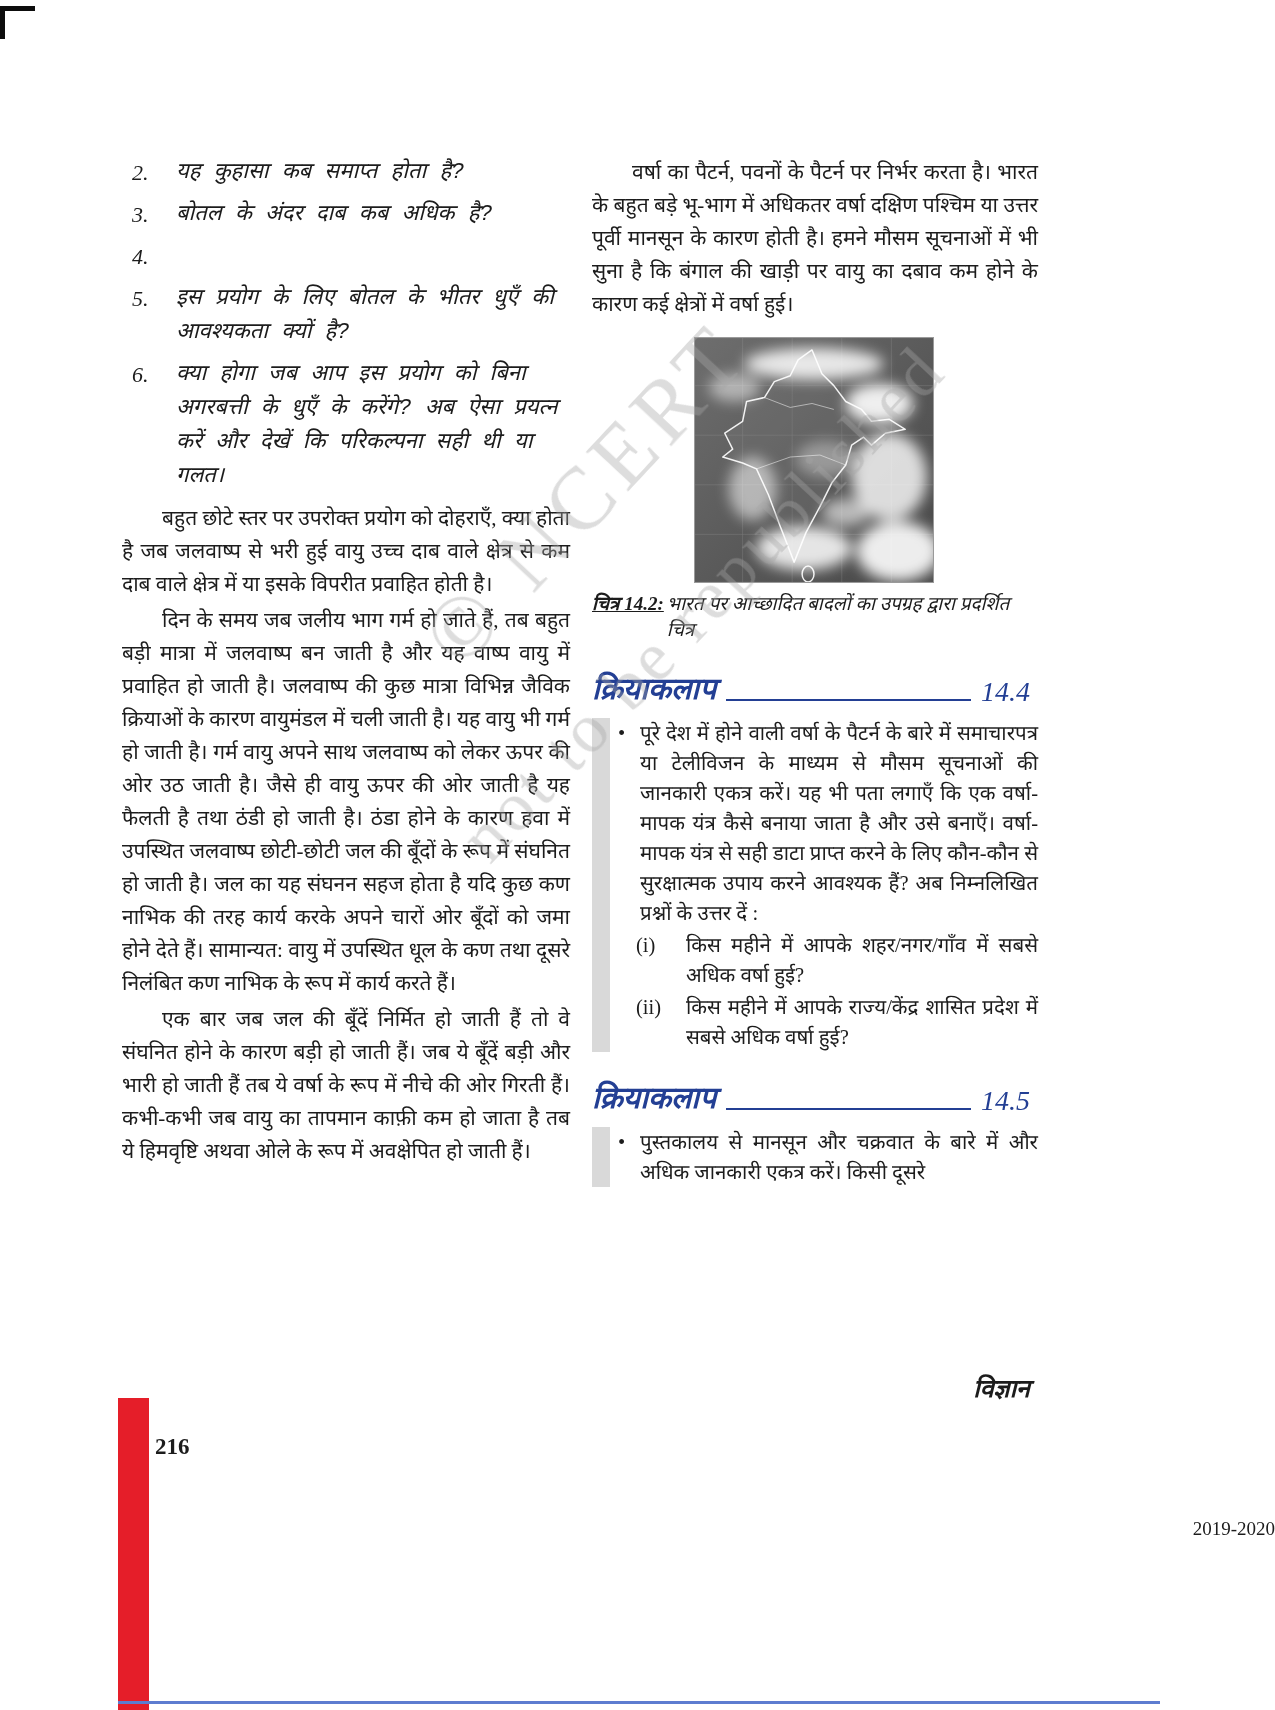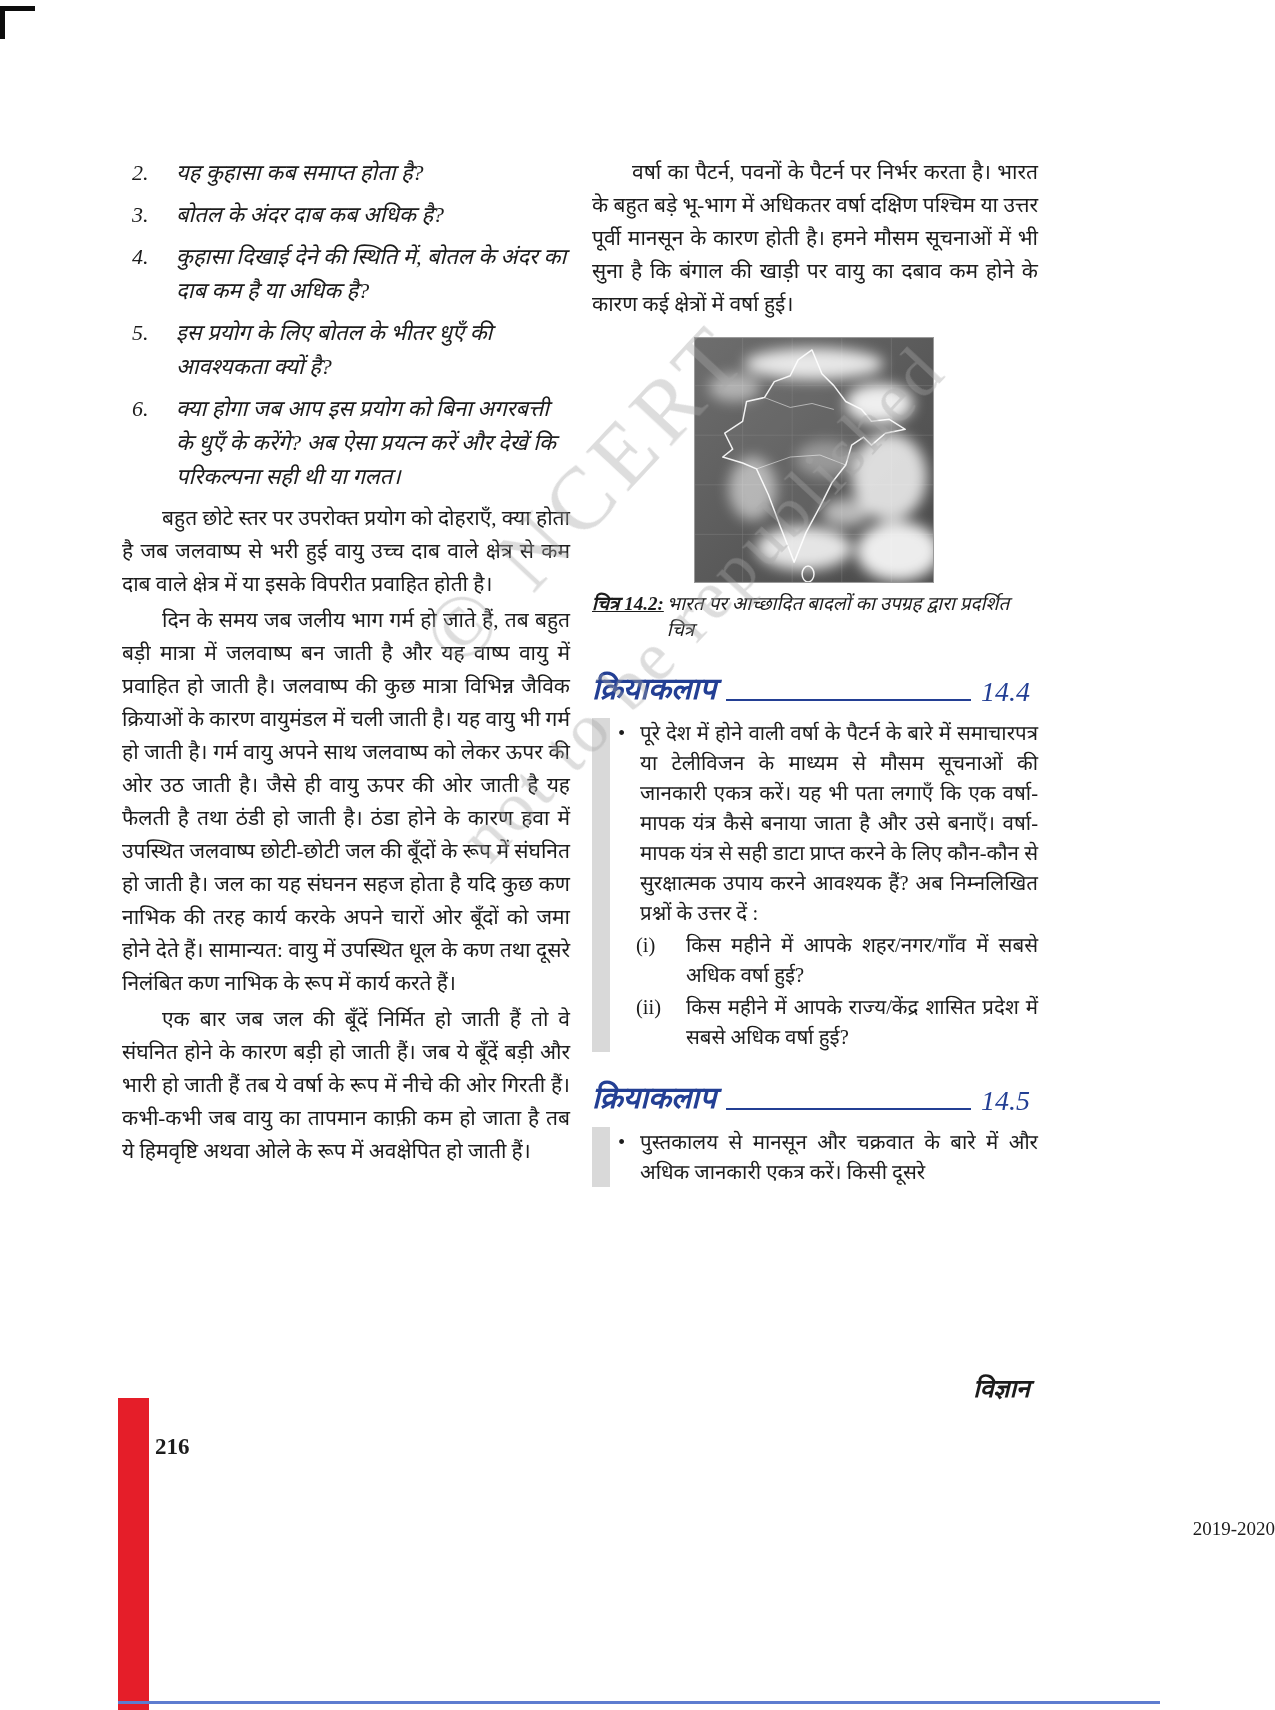--- a/index.html
+++ b/index.html
@@ -10,21 +10,21 @@
   }
   
   .cropmark{position:absolute;left:0;top:6px;width:30px;height:28px;
     border-top:5px solid #0d0d0d;border-left:5px solid #0d0d0d;}
   
   .col-left{position:absolute;left:122px;top:156px;width:448px;}
   .col-right{position:absolute;left:592px;top:156px;width:446px;}
   
   .q-item{display:flex;font-style:italic;font-size:22px;line-height:34px;margin-bottom:8px;}
   .q-num{flex:none;width:44px;padding-left:10px;}
-  .q-text{flex:1;}
+  .q-text{flex:1;font-family:Liberation Mono, monospace;}
   
   .para{font-size:21px;line-height:33px;text-align:justify;margin:0 0 3px 0;text-indent:40px;}
   .col-right .para{line-height:33px;}
   
   .figure{margin:16px 0 8px 102px;width:240px;height:246px;border:1px solid #9a9a9a;box-sizing:border-box;}
   .figure svg{display:block;width:100%;height:100%;}
   .caption{display:flex;font-style:italic;font-size:19px;line-height:26px;margin-top:8px;}
   .caption-label{flex:none;font-weight:bold;margin-right:3px;white-space:nowrap;text-decoration:underline;}
   .caption-text{flex:1;}
   
@@ -64,21 +64,20 @@
     <div class="q-item">
       <span class="q-num">2.</span>
       <span class="q-text">यह कुहासा कब समाप्त होता है?</span>
     </div>
     <div class="q-item">
       <span class="q-num">3.</span>
       <span class="q-text">बोतल के अंदर दाब कब अधिक है?</span>
     </div>
     <div class="q-item">
       <span class="q-num">4.</span>
-      <span class="q-text">कुहासा दिखाई देने की स्थिति में, बोतल के अंदर का दाब कम है या अधिक है?</span>
     </div>
     <div class="q-item">
       <span class="q-num">5.</span>
       <span class="q-text">इस प्रयोग के लिए बोतल के भीतर धुएँ की आवश्यकता क्यों है?</span>
     </div>
     <div class="q-item">
       <span class="q-num">6.</span>
       <span class="q-text">क्या होगा जब आप इस प्रयोग को बिना अगरबत्ती के धुएँ के करेंगे? अब ऐसा प्रयत्न करें और देखें कि परिकल्पना सही थी या गलत।</span>
     </div>
   </div>

